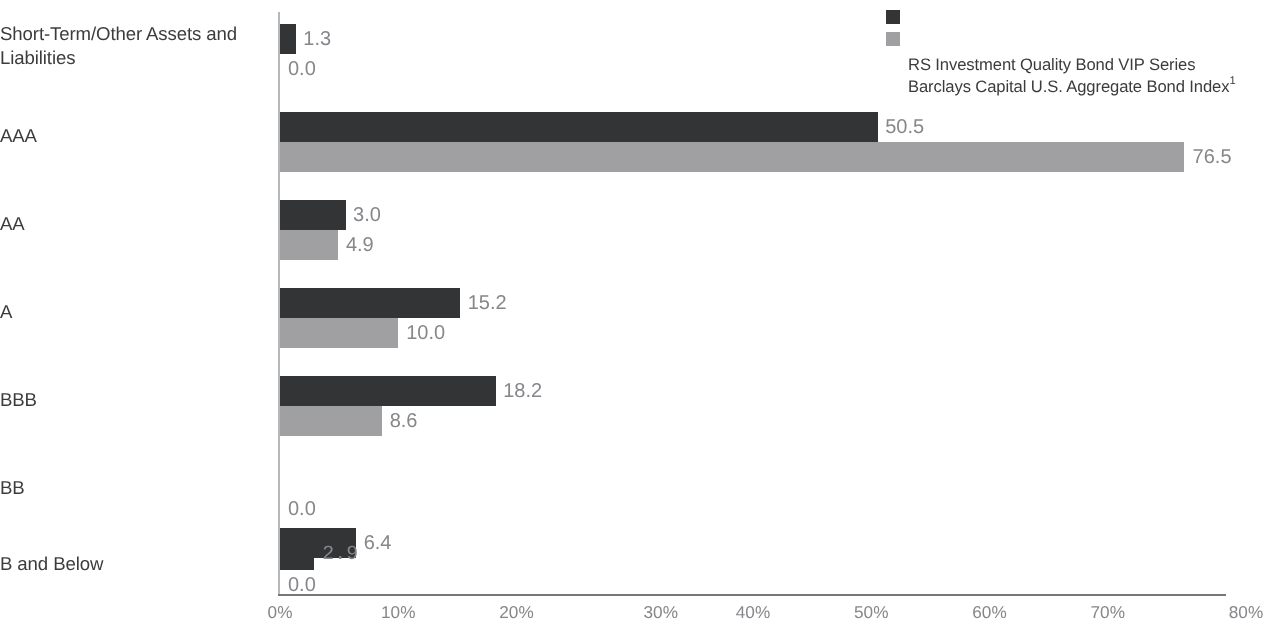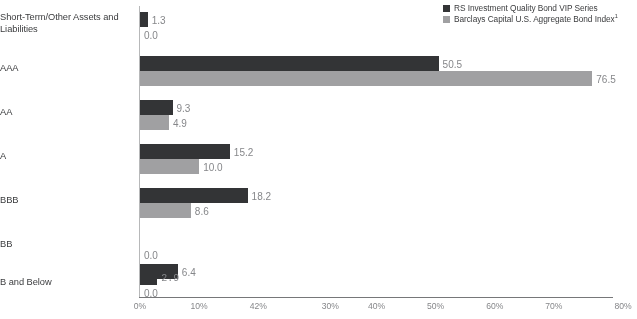--- a/index.html
+++ b/index.html
@@ -42,20 +42,21 @@
     height: 7px;
     margin-top: 1px;
     margin-right: 4px;
     flex: 0 0 auto;
   }
   .legend-label {
     font-size: 8.3px;
     line-height: 9px;
     color: #3b3c3e;
     letter-spacing: -0.05px;
+    margin-top: 24px;
   }
   .legend-label sup {
     font-size: 5.6px;
     vertical-align: super;
     line-height: 0;
   }
 
   
   .plot {
     position: absolute;
@@ -179,21 +180,21 @@
           </div>
           <div class="barline" style="top: 15px; width: 473px;">
             <div class="bar" style="width: 452.306px; background: rgb(160, 160, 162);"></div>
             <span class="bar-value" style="left: 452.306px;">76.5</span>
           </div>
         </div>
         <div class="cat-row" style="top: 94px;">
           <div class="cat-label" style="top: 7px;">AA</div>
           <div class="barline" style="top: 0px; width: 473px;">
             <div class="bar" style="width: 32.5187px; background: rgb(51, 52, 54);"></div>
-            <span class="bar-value" style="left: 32.5187px;">9.3</span>
+            <span class="bar-value" style="left: 32.5187px;">3.0</span>
           </div>
           <div class="barline" style="top: 15px; width: 473px;">
             <div class="bar" style="width: 28.9713px; background: rgb(160, 160, 162);"></div>
             <span class="bar-value" style="left: 28.9713px;">4.9</span>
           </div>
         </div>
         <div class="cat-row" style="top: 138px;">
           <div class="cat-label" style="top: 7px;">A</div>
           <div class="barline" style="top: 0px; width: 473px;">
             <div class="bar" style="width: 89.87px; background: rgb(51, 52, 54);"></div>
@@ -235,21 +236,21 @@
           <div class="barline" style="top: 15px; width: 473px;">
             <div class="bar" style="width: 0px; background: rgb(160, 160, 162);"></div>
             <span class="bar-value" style="left: 0px;">0.0</span>
           </div>
         </div>
       </div>
 
     <div class="xticks" id="xticks">
         <span class="xtick" style="left: 0px;">0%</span>
         <span class="xtick" style="left: 59.125px;">10%</span>
-        <span class="xtick" style="left: 118.25px;">42%</span>
+        <span class="xtick" style="left: 118.25px;">20%</span>
         <span class="xtick" style="left: 177.375px; margin-left: 13px;">30%</span>
         <span class="xtick" style="left: 236.5px;">40%</span>
         <span class="xtick" style="left: 295.625px;">50%</span>
         <span class="xtick" style="left: 354.75px;">60%</span>
         <span class="xtick" style="left: 413.875px;">70%</span>
         <span class="xtick" style="left: 483px;">80%</span>
       </div>
   </div>
 
 </div>

